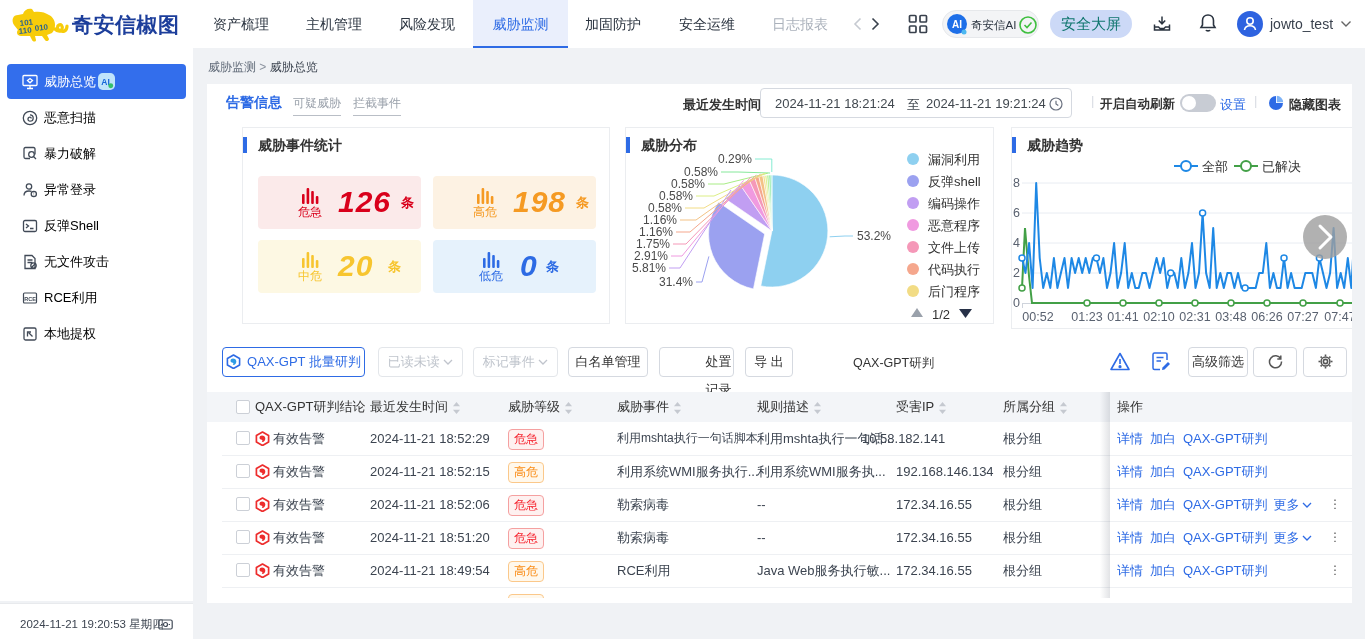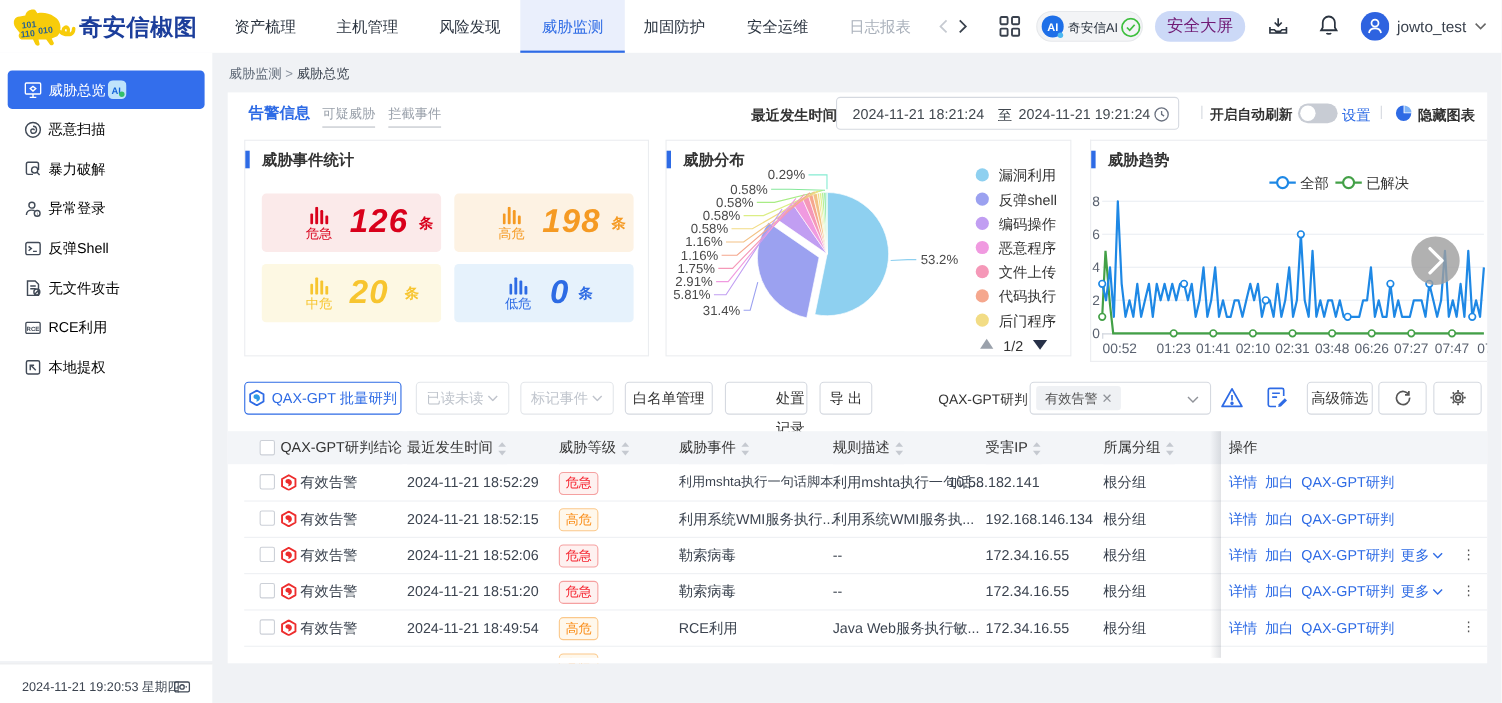--- a/index.html
+++ b/index.html
@@ -14,21 +14,21 @@
 
 #side{position:absolute;left:0;top:48px;width:193px;height:553px;background:#fff;z-index:10;}
 #sidefoot{position:absolute;left:0;top:603px;width:193px;height:38px;background:#fff;border-top:1px solid #e8eaed;z-index:10;font-size:12px;color:#3c4450;}
 .mi{position:absolute;left:7px;width:179px;height:35px;line-height:35px;color:#000000;font-size:13px;border-radius:4px;}
 .mi svg{position:absolute;left:15px;top:10px;}
 .mi .t{position:absolute;left:37px;}
 .mi-act{background:#336eec;color:#fff;}
 
 #crumb{position:absolute;left:208px;top:59px;font-size:12px;color:#606a78;}
 #card{position:absolute;left:207px;top:84px;width:1145px;height:519px;background:#fff;overflow:hidden;}
-.ccard{position:absolute;top:43px;height:197px;background:#fff;border:1px solid #ebedf0;}
+.ccard{position:absolute;top:43px;height:197px;background:#fff;border:1px solid #ebedf0;margin-left:20px;}
 .ctitle{position:absolute;left:15px;top:9px;font-size:14px;font-weight:bold;color:#333;}
 .cbar{position:absolute;left:0px;top:9px;width:4px;height:16px;background:#2e6be5;}
 .statbox{position:absolute;width:163px;height:53px;border-radius:4px;}
 .statbox .ic{position:absolute;left:44px;top:12px;}
 .statbox .lb{position:absolute;left:40px;top:29px;font-size:12px;}
 .statbox .num{position:absolute;left:80px;top:9px;font-size:30px;font-weight:bold;font-style:italic;letter-spacing:1px;}
 .statbox .tiao{position:absolute;top:18px;font-size:13px;font-weight:bold;}
 .btn{position:absolute;top:0;height:30px;line-height:28px;border:1px solid #d5d9e0;border-radius:4px;background:#fff;text-align:center;font-size:13px;color:#333;}
 .btn-dis{color:#bfc4cc;border-color:#e3e6ea;}
 .btn-blue{border-color:#2e6be5;color:#2e6be5;}
@@ -74,21 +74,21 @@
       <circle cx="11" cy="11" r="10" fill="#1e6fe8"></circle>
       <text x="11" y="15" font-size="10" font-weight="bold" fill="#fff" text-anchor="middle">AI</text>
       <circle cx="18" cy="19" r="2.5" fill="#4db8f0"></circle>
     </svg>
     <span class="abs" style="left:28px;top:7px;font-size:11.5px;color:#2b3440;">奇安信AI</span>
     <svg class="abs" style="left:76px;top:5px" width="18" height="18" viewBox="0 0 18 18">
       <circle cx="9" cy="9" r="8" fill="none" stroke="#3fbf3f" stroke-width="1.6"></circle>
       <path d="M5.5 9 L8 11.5 L12.5 6.5" fill="none" stroke="#3fbf3f" stroke-width="1.6"></path>
     </svg>
   </div>
-  <div class="abs" style="left:1050px;top:10px;width:82px;height:28px;background:#ccd9f7;border-radius:14px;text-align:center;line-height:28px;font-size:15px;color:#701a75;">安全大屏</div>
+  <div class="abs" style="left:1050px;top:10px;width:82px;height:28px;background:#ccd9f7;border-radius:14px;text-align:center;line-height:28px;font-size:15px;color:#0f766e;">安全大屏</div>
   <svg class="abs" style="left:1152px;top:14px" width="20" height="20" viewBox="0 0 20 20" fill="none" stroke="#2b3440" stroke-width="1.5">
     <path d="M10 2.5 V9.5 M6.8 6.5 L10 9.8 L13.2 6.5"></path>
     <path d="M2.5 10.5 V16 H17.5 V10.5 M2.5 13 H6.5 L8 14.5 H12 L13.5 13 H17.5"></path>
   </svg>
   <svg class="abs" style="left:1198px;top:13px" width="20" height="20" viewBox="0 0 20 20" fill="none" stroke="#2b3440" stroke-width="1.6">
     <path d="M10 2 C6.7 2 4.5 4.5 4.5 7.5 V12 L3 14.5 H17 L15.5 12 V7.5 C15.5 4.5 13.3 2 10 2 Z"></path>
     <path d="M8 17 C8.5 18.2 11.5 18.2 12 17"></path>
   </svg>
   <svg class="abs" style="left:1237px;top:11px" width="26" height="26" viewBox="0 0 26 26">
     <circle cx="13" cy="13" r="13" fill="#2e63e0"></circle>
@@ -415,26 +415,20 @@
   <div class="btn btn-dis" style="left:171px;top:263px;width:85px;">已读未读 <svg style="vertical-align:1px" width="10" height="6" viewBox="0 0 10 6" fill="none" stroke="#c0c4cc" stroke-width="1.3">
         <path d="M1 1 L5 5 L9 1"></path>
       </svg></div>
   <div class="btn btn-dis" style="left:266px;top:263px;width:85px;">标记事件 <svg style="vertical-align:1px" width="10" height="6" viewBox="0 0 10 6" fill="none" stroke="#c0c4cc" stroke-width="1.3">
         <path d="M1 1 L5 5 L9 1"></path>
       </svg></div>
   <div class="btn" style="left:361px;top:263px;width:80px;">白名单管理</div>
   <div class="btn" style="left:452px;top:263px;width:75px;padding-left:44px;">处置记录</div>
   <div class="btn" style="left:538px;top:263px;width:48px;">导 出</div>
   <div class="abs" style="left:646px;top:271px;font-size:12.5px;color:#333;">QAX-GPT研判</div>
-  <div class="abs" style="left:729px;top:263px;width:165px;height:30px;border:1px solid #d5d9e0;border-radius:4px;background:#fff;">
-    <div class="abs" style="left:5px;top:3px;height:22px;line-height:22px;background:#eff1f4;border-radius:3px;padding:0 8px;font-size:12px;color:#555;">有效告警 <span style="color:#909399;">✕</span></div>
-    <svg class="abs" style="right:10px;top:12px;" width="11" height="7" viewBox="0 0 11 7" fill="none" stroke="#909399" stroke-width="1.3">
-        <path d="M1 1 L5.5 5.5 L10 1"></path>
-      </svg>
-  </div>
   <svg class="abs" style="left:902px;top:267px" width="22" height="22" viewBox="0 0 22 22" fill="none" stroke="#2e6be5" stroke-width="1.6">
     <path d="M11 2.5 L20 18.5 H2 Z" stroke-linejoin="round"></path>
     <path d="M11 8 V13"></path>
       <circle cx="11" cy="15.7" r="0.8" fill="#2e6be5"></circle>
   </svg>
   <svg class="abs" style="left:943px;top:267px" width="21" height="21" viewBox="0 0 21 21" fill="none" stroke="#2e6be5" stroke-width="1.5">
     <path d="M17 9 V3.5 C17 2.5 16.5 2 15.5 2 H4.5 C3.5 2 3 2.5 3 3.5 V17 C3 18 3.5 18.5 4.5 18.5 H10"></path>
     <path d="M6.5 6.5 H13.5 M6.5 10 H11"></path>
     <path d="M12.5 16.5 L18 11 L20 13 L14.5 18.5 L12 19 Z" fill="#2e6be5" stroke="none"></path>
   </svg>

